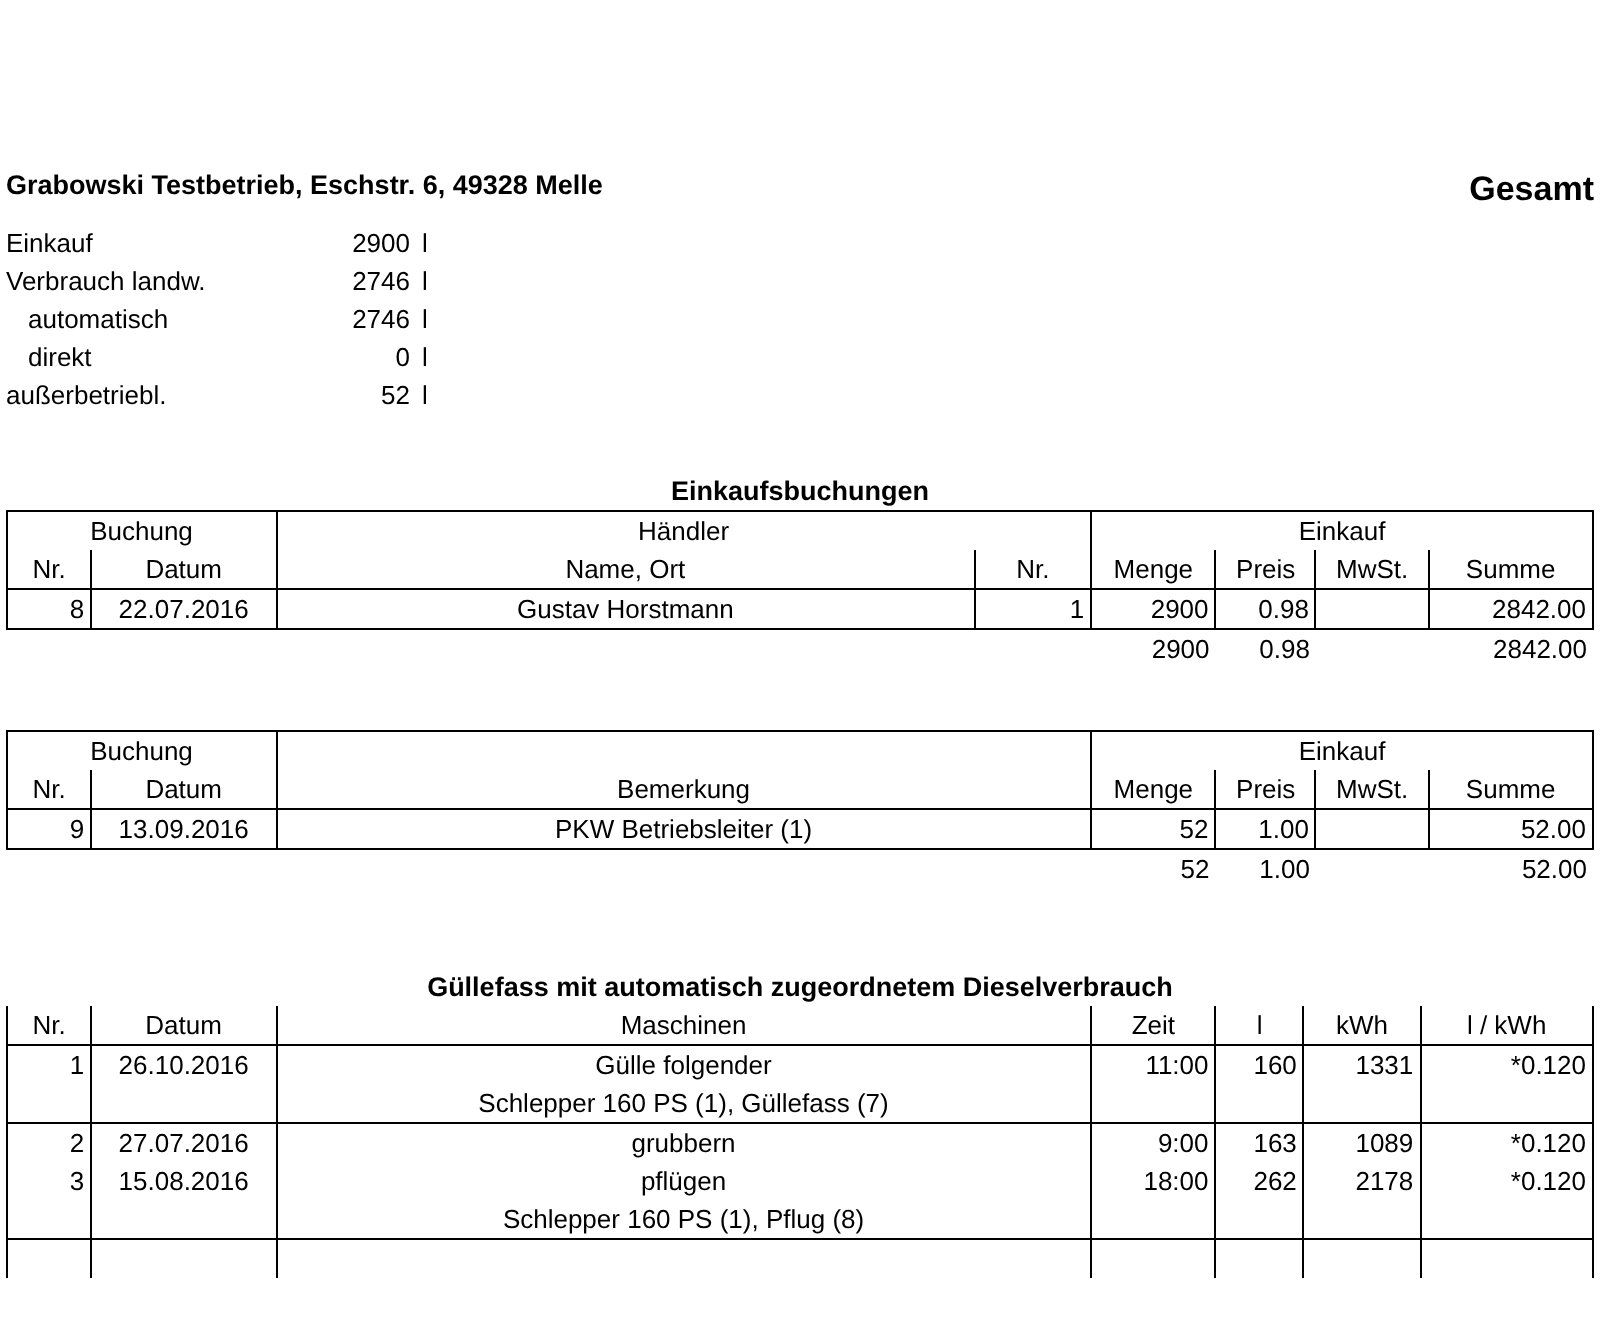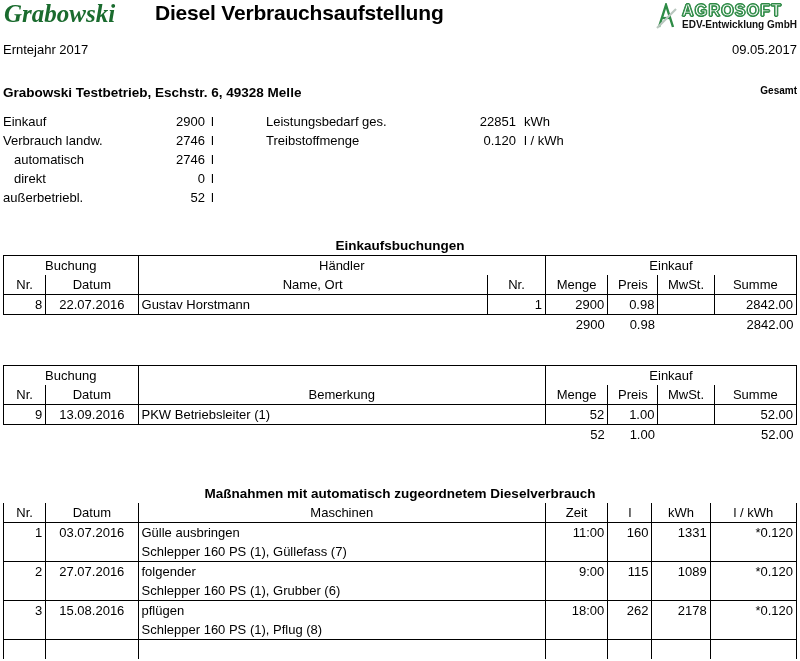--- a/index.html
+++ b/index.html
@@ -95,21 +95,21 @@
   
   .company {
     position: absolute;
     left: 3px; top: 85px;
     font-size: 13.5px;
     font-weight: bold;
   }
   .company-right {
     position: absolute;
     right: 3px; top: 85px;
-    font-size: 10px;
+    font-size: 17px;
     font-weight: bold;
     text-align: right;
   }
 
   
   .summary {
     position: absolute;
     left: 0; top: 112px;
     width: 800px;
     font-size: 13px;
@@ -179,50 +179,33 @@
     vertical-align: middle;
     white-space: nowrap;
     overflow: hidden;
   }
   .bt { border-top: 1px solid #000 !important; }
   .bb { border-bottom: 1px solid #000 !important; }
   .bl { border-left: 1px solid #000 !important; }
   .br { border-right: 1px solid #000 !important; }
   .ctr { text-align: center; }
   .rgt { text-align: right; }
-  .lft { text-align: left; }
+  .lft { text-align: center; }
   .bold { font-weight: bold; }
 
   .sect { position: absolute; left: 0; width: 800px; }
 
   
   .clipper { overflow: hidden; }
 </style>
 </head>
 <body>
 
 <div class="page">
 
-  <div class="hdr">
-    <div class="brand-script">Grabowski</div>
-    <div class="doc-title">Diesel Verbrauchsaufstellung</div>
-
-    <div class="agro">
-      <svg class="agro-mark" viewBox="0 0 22 26">
-        <path d="M3 24 L10 2 L17 24" fill="none" stroke="#2e8b46" stroke-width="2.4"></path>
-        <path d="M6 15 L14 15" fill="none" stroke="#2e8b46" stroke-width="2.2"></path>
-        <path d="M1 25 L20 6" fill="none" stroke="#b9c6be" stroke-width="2.2"></path>
-      </svg>
-      <div class="agro-name">AGROSOFT</div>
-      <div class="agro-sub">EDV-Entwicklung GmbH</div>
-    </div>
-
-    <div class="subhdr-left">Erntejahr 2017</div>
-    <div class="subhdr-right">09.05.2017</div>
-  </div>
 
   <div class="company">Grabowski Testbetrieb, Eschstr. 6, 49328 Melle</div>
   <div class="company-right">Gesamt</div>
 
   <div class="summary">
     <div class="sum-left" id="sum-left">
         <div class="sum-row">
           <span class="sum-label">Einkauf</span>
           <span class="sum-val">2900</span>
           <span class="sum-unit">l</span>
@@ -242,32 +225,20 @@
           <span class="sum-val">0</span>
           <span class="sum-unit">l</span>
         </div>
         <div class="sum-row">
           <span class="sum-label">außerbetriebl.</span>
           <span class="sum-val">52</span>
           <span class="sum-unit">l</span>
         </div>
       </div>
     <div class="sum-right">
-      <div id="sum-right-rows">
-          <div class="sr-row">
-            <span class="sr-label">Leistungsbedarf ges.</span>
-            <span class="sr-val">22851</span>
-            <span class="sr-unit">kWh</span>
-          </div>
-          <div class="sr-row">
-            <span class="sr-label">Treibstoffmenge</span>
-            <span class="sr-val">0.120</span>
-            <span class="sr-unit">l / kWh</span>
-          </div>
-        </div>
     </div>
   </div>
 
   <div class="sect" style="top:237px;">
     <div class="tbl-title">Einkaufsbuchungen</div>
     <table class="grid">
       <colgroup>
         <col style="width:42px">
           <col style="width:92px">
           <col style="width:348px">
@@ -367,21 +338,21 @@
             <td class="rgt bold">52</td>
             <td class="rgt bold">1.00</td>
             <td class="rgt bold"></td>
             <td class="rgt">52.00</td>
           </tr>
         </tfoot>
     </table>
   </div>
 
   <div class="sect clipper" style="top:485px; height:176px;">
-    <div class="tbl-title">Maßnahmen mit automatisch zugeordnetem Dieselverbrauch</div>
+    <div class="tbl-title">Güllefass mit automatisch zugeordnetem Dieselverbrauch</div>
     <table class="grid">
       <colgroup>
         <col style="width:42px">
           <col style="width:92px">
           <col style="width:406px">
         <col style="width:62px">
           <col style="width:44px">
         <col style="width:58px">
           <col style="width:86px">
       </colgroup>
@@ -392,53 +363,44 @@
           <th class="bl bb ctr">Maschinen</th>
           <th class="bl bb ctr">Zeit</th>
           <th class="bl bb ctr">l</th>
           <th class="bl bb ctr">kWh</th>
           <th class="bl bb br ctr">l / kWh</th>
         </tr>
       </thead>
       <tbody id="measures-body">
           <tr>
             <td class="bl rgt">1</td>
-            <td class="bl ctr">03.07.2016</td>
-            <td class="bl lft">Gülle ausbringen</td>
+            <td class="bl ctr">26.10.2016</td>
+            <td class="bl lft">Gülle folgender</td>
             <td class="bl rgt">11:00</td>
             <td class="bl rgt">160</td>
             <td class="bl rgt">1331</td>
             <td class="bl br rgt">*0.120</td>
           </tr>
           <tr>
             <td class="bl bb"></td>
             <td class="bl bb"></td>
             <td class="bl bb lft">Schlepper 160 PS (1), Güllefass (7)</td>
             <td class="bl bb"></td>
             <td class="bl bb"></td>
             <td class="bl bb"></td>
             <td class="bl bb br"></td>
           </tr>
           <tr>
             <td class="bl rgt">2</td>
             <td class="bl ctr">27.07.2016</td>
-            <td class="bl lft">folgender</td>
+            <td class="bl lft">grubbern</td>
             <td class="bl rgt">9:00</td>
-            <td class="bl rgt">115</td>
+            <td class="bl rgt">163</td>
             <td class="bl rgt">1089</td>
             <td class="bl br rgt">*0.120</td>
-          </tr>
-          <tr>
-            <td class="bl bb"></td>
-            <td class="bl bb"></td>
-            <td class="bl bb lft">Schlepper 160 PS (1), Grubber (6)</td>
-            <td class="bl bb"></td>
-            <td class="bl bb"></td>
-            <td class="bl bb"></td>
-            <td class="bl bb br"></td>
           </tr>
           <tr>
             <td class="bl rgt">3</td>
             <td class="bl ctr">15.08.2016</td>
             <td class="bl lft">pflügen</td>
             <td class="bl rgt">18:00</td>
             <td class="bl rgt">262</td>
             <td class="bl rgt">2178</td>
             <td class="bl br rgt">*0.120</td>
           </tr>

